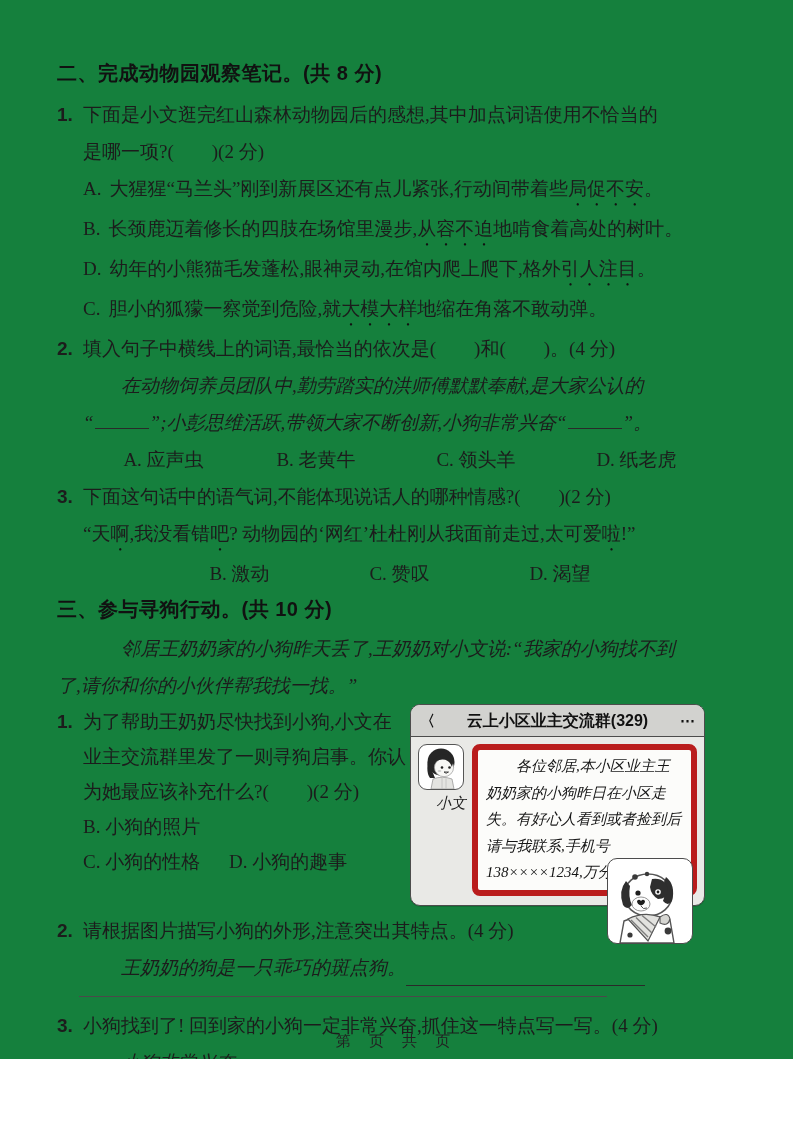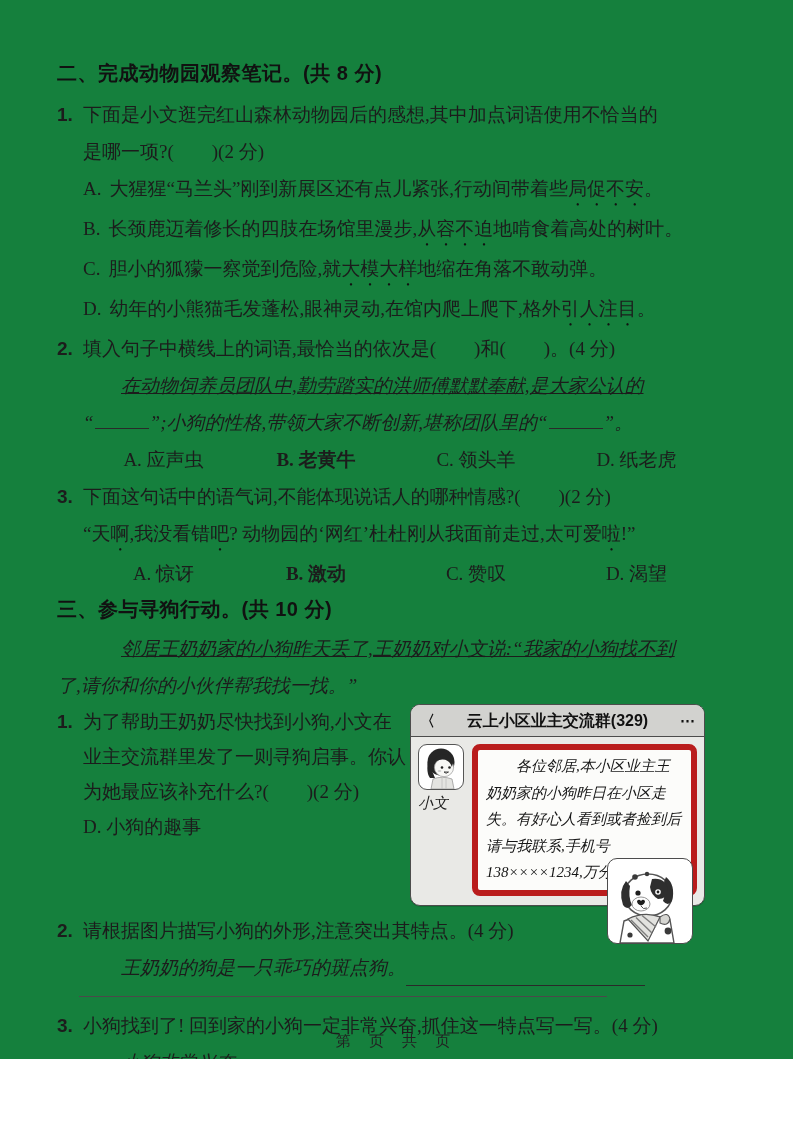--- a/index.html
+++ b/index.html
@@ -22,33 +22,33 @@
     margin:0 0 8px 0;letter-spacing:.5px;color:#111;
   }
   .sec-title.later{margin-top:2px;margin-bottom:6px;}
   
   .qline{position:relative;padding-left:26px;}
   .qnum{
     position:absolute;left:0;top:0;
     font-weight:bold;font-family:"Liberation Sans", sans-serif;
   }
   .opt-label{margin-right:8px;}
-  .indent2{padding-left:64px;text-decoration:underline;}
+  .indent2{padding-left:64px;}
   .kai{font-style:italic;}
   
   .em{
     -webkit-text-emphasis:filled dot #111;
     -webkit-text-emphasis-position:under right;
     text-emphasis:filled dot #111;
     text-emphasis-position:under right;
   }
   
   .opt-row{display:flex;padding-left:26px;justify-content:center;}
   .opt-row .o1{width:153px;}
-  .opt-row .o2{width:160px;font-weight:bold;}
+  .opt-row .o2{width:160px;}
   .opt-row .o3{width:160px;}
   .opt-row2{display:flex;padding-left:26px;line-height:35px;}
   .opt-row2 .oa{width:146px;}
   
   .blank-s{
     display:inline-block;width:54px;height:1.05em;
     border-bottom:1.6px solid #2a2a2a;vertical-align:baseline;margin:0 1px;
   }
   
   .ans-line{display:flex;align-items:flex-end;}
@@ -71,21 +71,21 @@
   }
   .chat-header{
     display:flex;align-items:center;justify-content:space-between;
     background:#d2d2cf;border-bottom:1.6px solid #4c4c4c;
     padding:2px 9px;height:27px;
     font-family:"Liberation Sans", sans-serif;
     font-weight:bold;font-size:16px;line-height:27px;color:#111;
   }
   .chat-header .hicon{font-weight:bold;font-size:15px;}
   .chat-body{display:flex;gap:6px;padding:7px 7px 9px 7px;}
-  .chat-left{width:48px;flex:none;text-align:left;}
+  .chat-left{width:48px;flex:none;text-align:right;}
   .avatar-frame{
     width:44px;height:44px;border:1.4px solid #555;border-radius:9px;
     background:#fff;overflow:hidden;
   }
   .avatar-name{font-size:15px;line-height:22px;margin-top:2px;font-style:italic;}
   .chat-bubble{
     flex:1;background:#fcfcfa;border:6px solid #b91c1c;border-radius:8px;
     padding:3px 8px 4px 8px;
     font-size:15px;line-height:26.5px;font-style:italic;
     text-indent:2em;color:#161616;
@@ -122,52 +122,51 @@
       <span>是哪一项?(　　)(2 分)</span>
     </div>
 
     <div class="qline">
       <span class="opt-label">A.</span><span>大猩猩“马兰头”刚到新展区还有点儿紧张,行动间带着些</span><span class="em">局促不安</span><span>。</span>
     </div>
     <div class="qline">
       <span class="opt-label">B.</span><span>长颈鹿迈着修长的四肢在场馆里漫步,</span><span class="em">从容不迫</span><span>地啃食着高处的树叶。</span>
     </div>
     <div class="qline">
+      <span class="opt-label">D.</span><span>幼年的小熊猫毛发蓬松,眼神灵动,在馆内爬上爬下,格外</span><span class="em">引人注目</span><span>。</span>
+    </div>
+    <div class="qline">
       <span class="opt-label">C.</span><span>胆小的狐獴一察觉到危险,就</span><span class="em">大模大样</span><span>地缩在角落不敢动弹。</span>
-    </div>
-    <div class="qline">
-      <span class="opt-label">D.</span><span>幼年的小熊猫毛发蓬松,眼神灵动,在馆内爬上爬下,格外</span><span class="em">引人注目</span><span>。</span>
     </div>
 
     <div class="qline">
       <span class="qnum">2.</span>
       <span>填入句子中横线上的词语,最恰当的依次是(　　)和(　　)。(4 分)</span>
     </div>
     <div class="qline indent2 kai">
       <span>在动物饲养员团队中,勤劳踏实的洪师傅默默奉献,是大家公认的</span>
     </div>
     <div class="qline kai">
-      <span>“</span><span class="blank-s"></span><span>”;小狗的性格,带领大家不断创新,堪称团队里的“</span><span class="blank-s"></span><span>”。</span>
+      <span>“</span><span class="blank-s"></span><span>”;小彭思维活跃,带领大家不断创新,小狗非常兴奋“</span><span class="blank-s"></span><span>”。</span>
     </div>
     <div class="opt-row">
       <span class="o1">A. 应声虫</span>
       <span class="o2">B. 老黄牛</span>
       <span class="o3">C. 领头羊</span>
       <span class="o4">D. 纸老虎</span>
     </div>
 
     <div class="qline">
       <span class="qnum">3.</span>
       <span>下面这句话中的语气词,不能体现说话人的哪种情感?(　　)(2 分)</span>
     </div>
     <div class="qline">
       <span>“天</span><span class="em">啊</span><span>,我没看错</span><span class="em">吧</span><span>? 动物园的‘网红’杜杜刚从我面前走过,太可爱</span><span class="em">啦</span><span>!”</span>
     </div>
     <div class="opt-row">
-      <span class="o1">A. 惊讶</span>
       <span class="o2">B. 激动</span>
       <span class="o3">C. 赞叹</span>
       <span class="o4">D. 渴望</span>
     </div>
 
     <div class="sec-title later">三、参与寻狗行动。(共 10 分)</div>
 
     <div class="qline indent2 kai" style="padding-left:64px;">
       <span>邻居王奶奶家的小狗昨天丢了,王奶奶对小文说:“我家的小狗找不到</span>
     </div>
@@ -177,22 +176,24 @@
 
     <div class="row-q1">
       <div class="q1-left">
         <div class="qline">
           <span class="qnum">1.</span>
           <span>为了帮助王奶奶尽快找到小狗,小文在</span>
         </div>
         <div class="qline"><span>业主交流群里发了一则寻狗启事。你认</span></div>
         <div class="qline"><span>为她最应该补充什么?(　　)(2 分)</span></div>
         <div class="opt-row2">
+          <span class="ob">B. 小狗的照片</span>
         </div>
         <div class="opt-row2">
+          <span class="oa">C. 小狗的性格</span>
           <span class="ob">D. 小狗的趣事</span>
         </div>
       </div>
 
       <div class="chat-box">
         <div class="chat-header">
           <span class="hicon">〈</span>
           <span>云上小区业主交流群(329)</span>
           <span class="hicon">⋯</span>
         </div>

